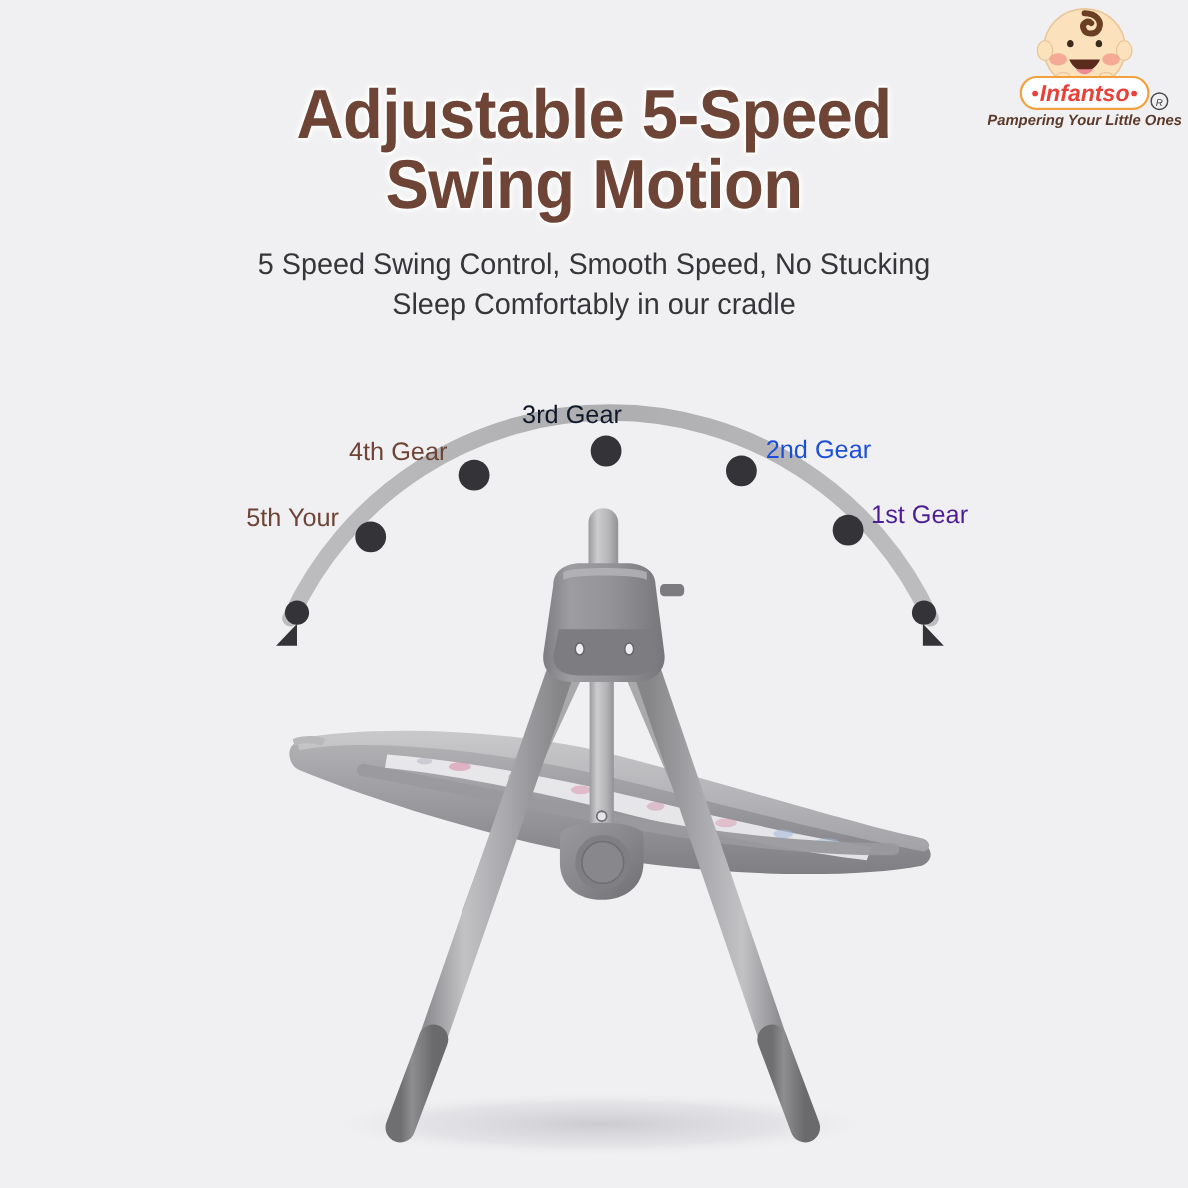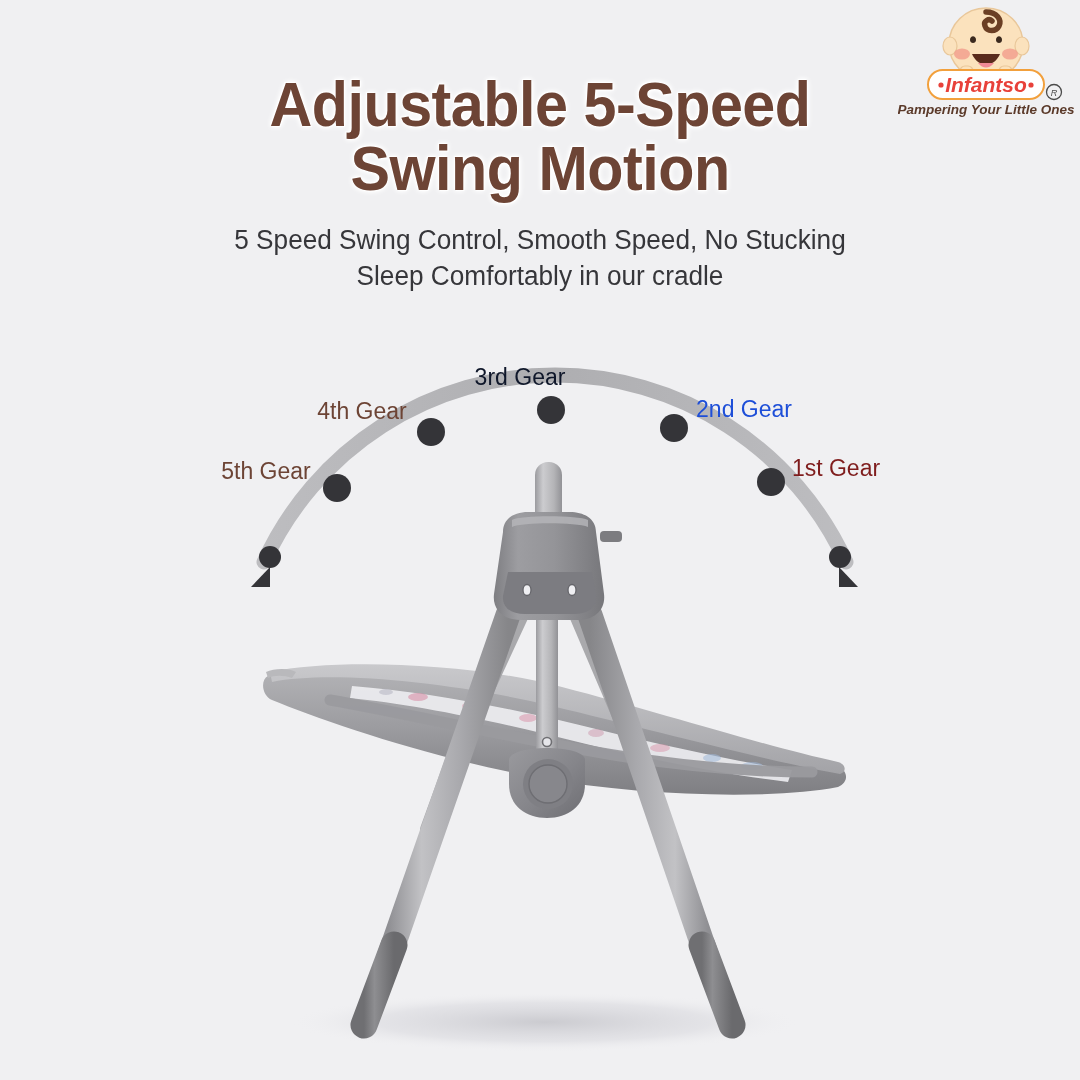--- a/index.html
+++ b/index.html
@@ -214,25 +214,25 @@
         <circle cx="674" cy="428" r="14" fill="#343438"></circle>
         <circle cx="551" cy="410" r="14" fill="#343438"></circle>
         <circle cx="431" cy="432" r="14" fill="#343438"></circle>
         <circle cx="337" cy="488" r="14" fill="#343438"></circle>
         <circle cx="270" cy="557" r="11" fill="#343438"></circle>
         <path d="M 251 587 L 270 567 L 270 587 Z" fill="#343438"></path>
         <circle cx="840" cy="557" r="11" fill="#343438"></circle>
         <path d="M 858 587 L 839 567 L 839 587 Z" fill="#343438"></path>
       </svg>
     <div id="gear-labels">
-        <div class="gear-label" style="left: 836px; top: 468px; color: #7f1d1d;">1st Gear</div>
+        <div class="gear-label" style="left: 836px; top: 468px; color: #4c1d95;">1st Gear</div>
         <div class="gear-label" style="left: 744px; top: 409px; color: #1d4ed8;">2nd Gear</div>
         <div class="gear-label" style="left: 520px; top: 377px; color: #0f172a;">3rd Gear</div>
         <div class="gear-label" style="left: 362px; top: 411px; color: rgb(109, 68, 53); text-align: center;">4th Gear</div>
-        <div class="gear-label" style="left: 266px; top: 471px; color: rgb(109, 68, 53);">5th Gear</div>
+        <div class="gear-label" style="left: 266px; top: 471px; color: rgb(109, 68, 53);">5th Your</div>
       </div>
   </div>
 
   <div class="headline">
     <span>Adjustable 5-Speed</span>
     <span class="l2">Swing Motion</span>
   </div>
 
   <div class="subtitle">
     <span>5 Speed Swing Control, Smooth Speed, No Stucking</span>

